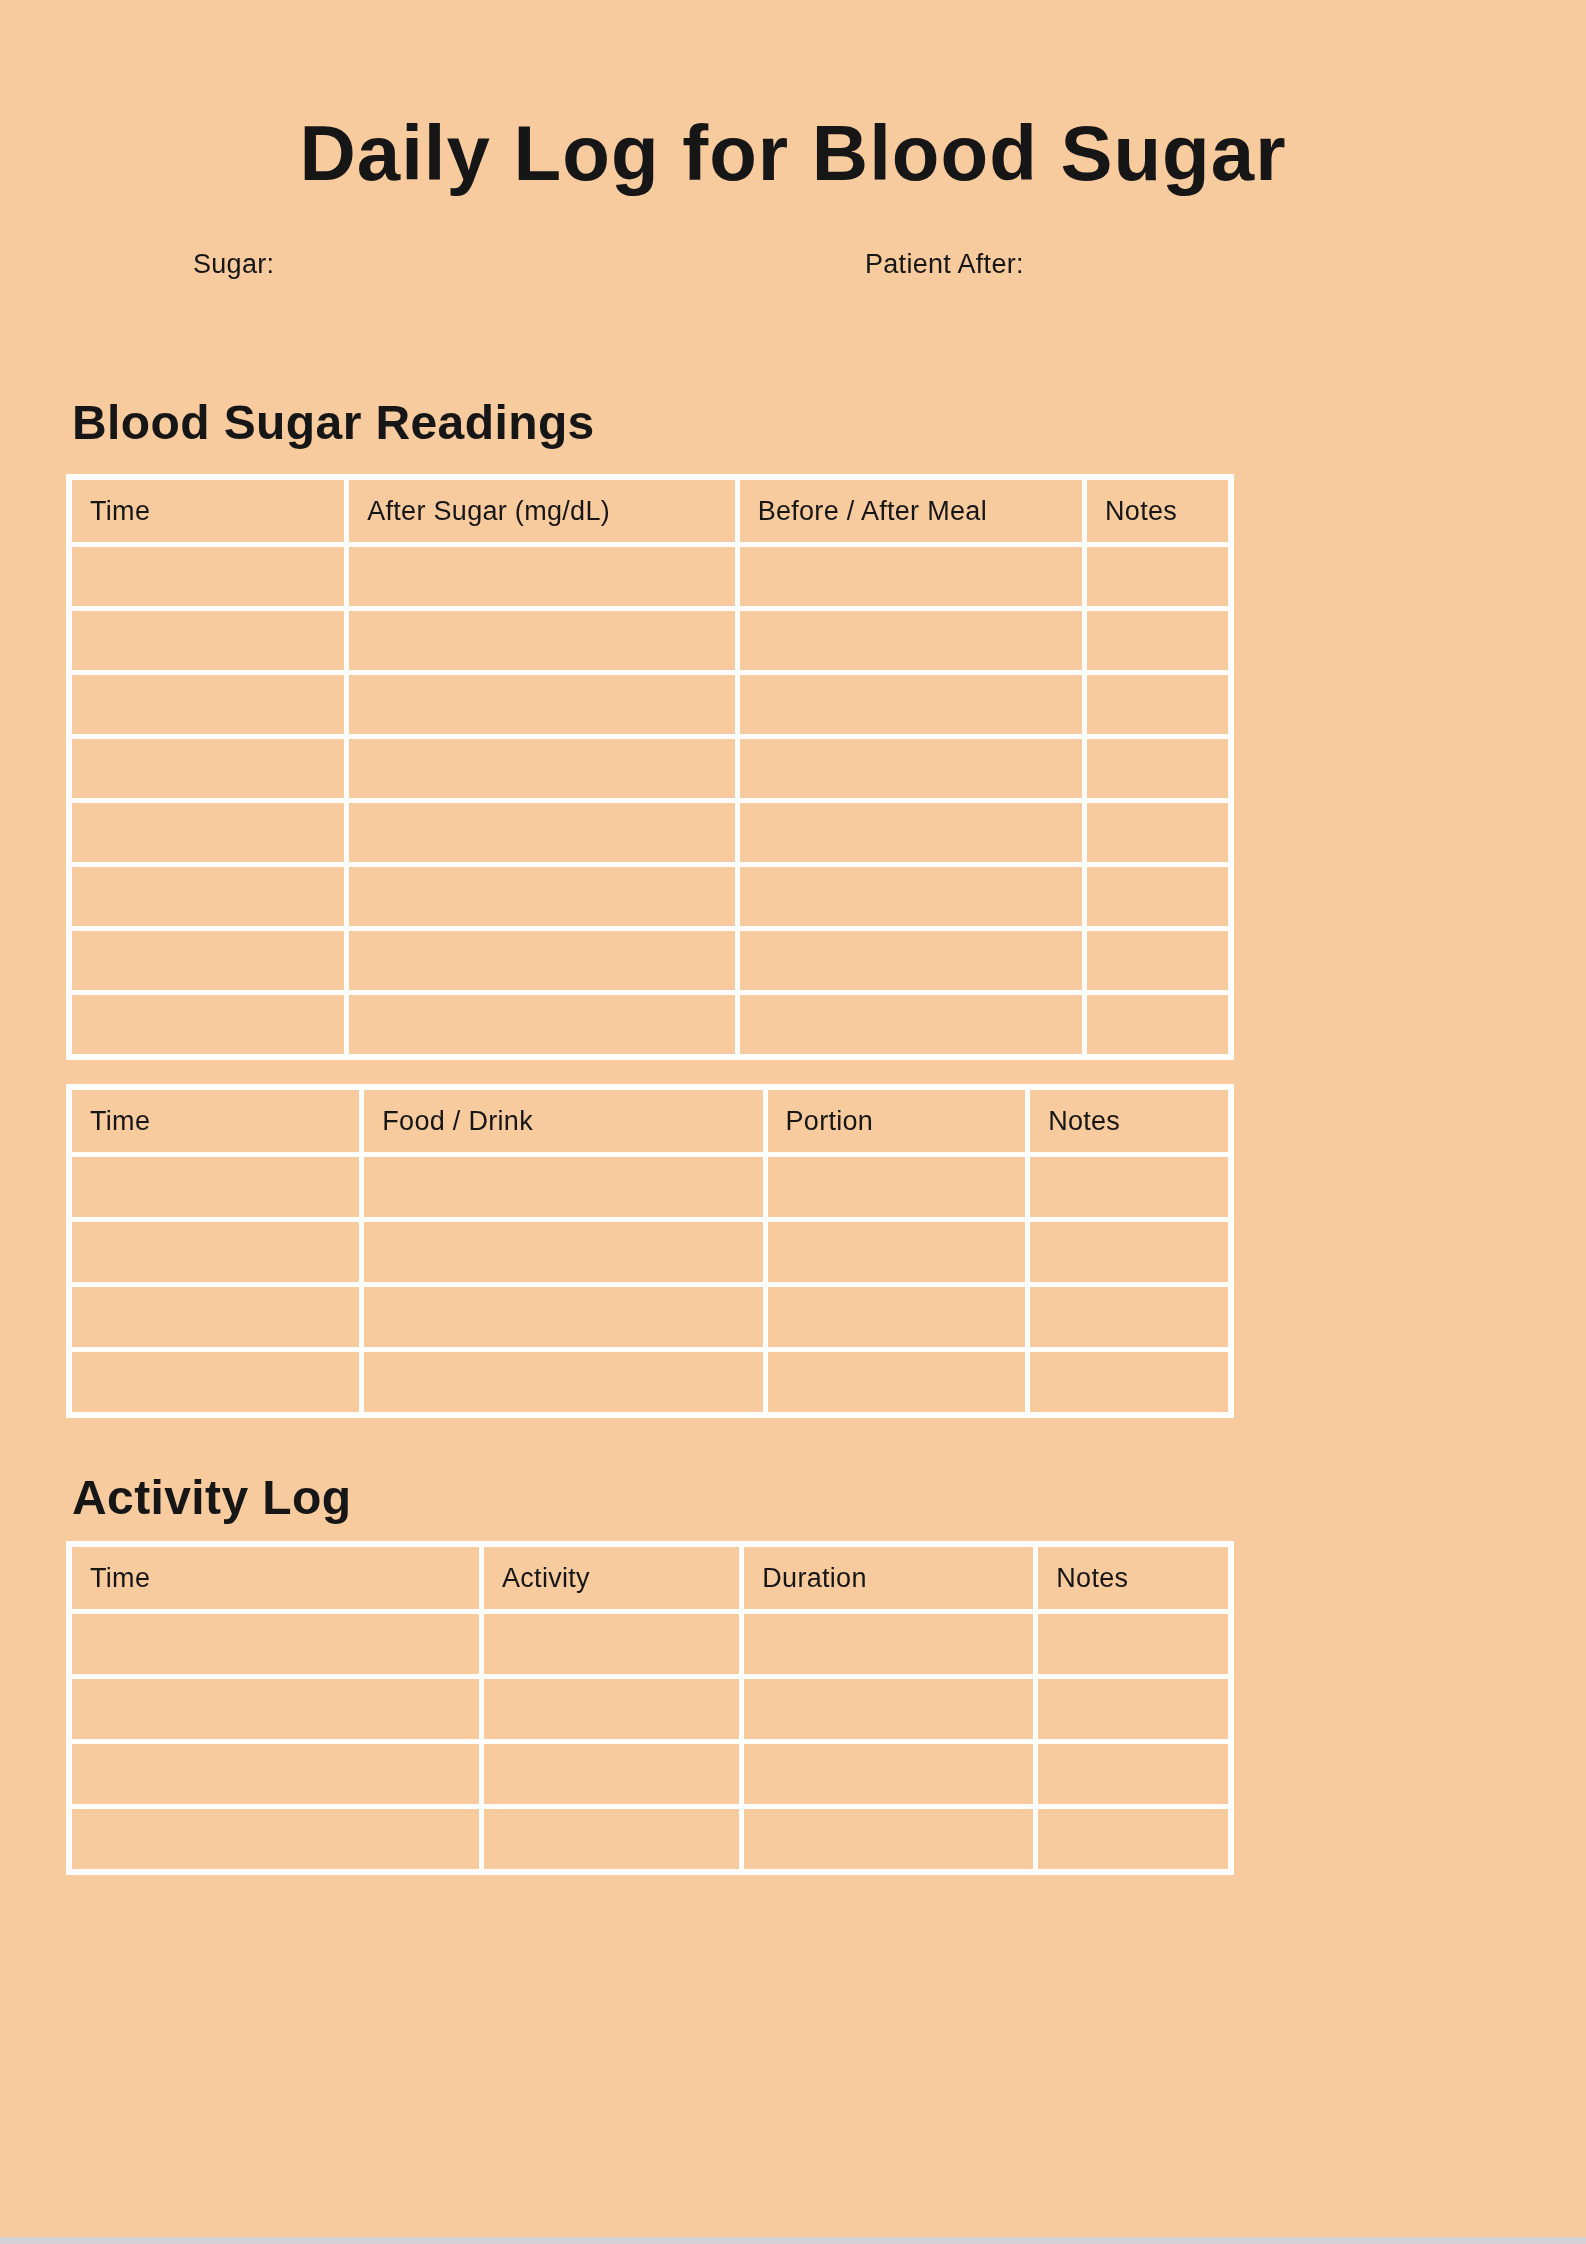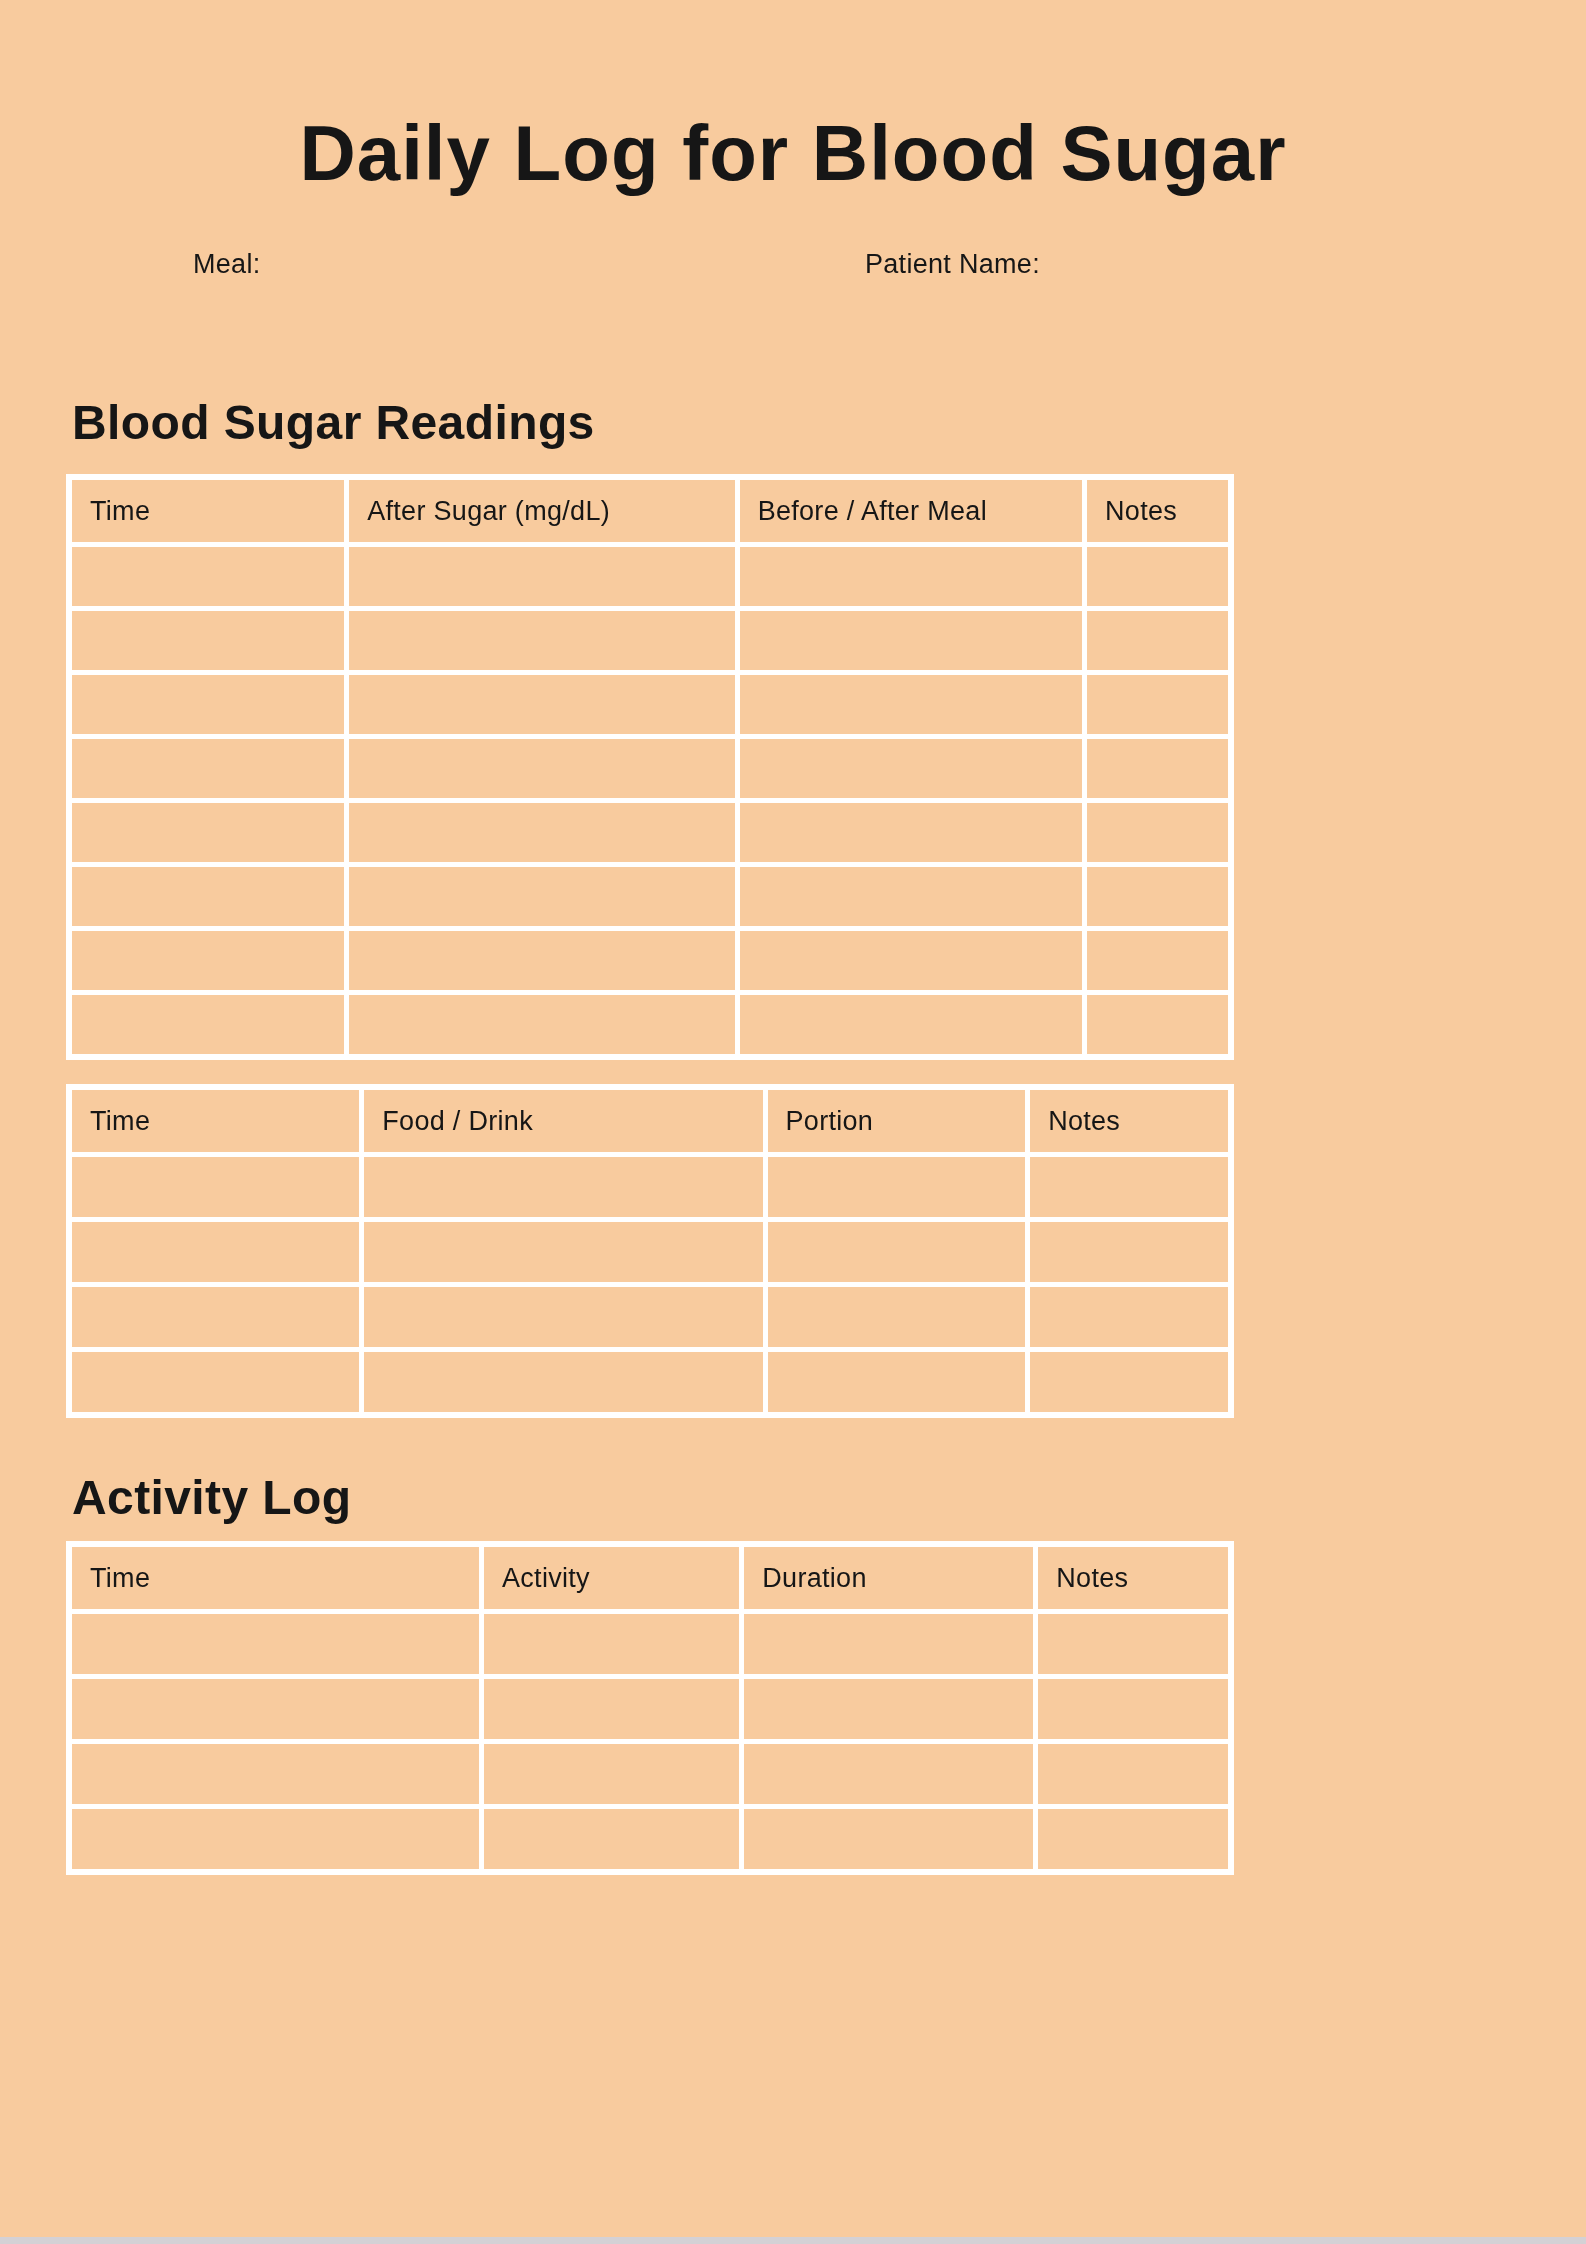--- a/index.html
+++ b/index.html
@@ -89,22 +89,22 @@
     height: 7px;
     background: #d4d1d5;
   }
 </style>
 </head>
 <body>
 
 <h1 class="page-title">Daily Log for Blood Sugar</h1>
 
 <div class="meta-row">
-  <span class="meta-label-date">Meal:</span>
-  <span class="meta-label-patient">Patient Name:</span>
+  <span class="meta-label-date">Sugar:</span>
+  <span class="meta-label-patient">Patient After:</span>
 </div>
 
 <section class="sec-1">
   <h2 class="section-title">Blood Sugar Readings</h2>
   <table class="t0">
       <colgroup>
         <col>
         <col>
         <col>
         <col>

